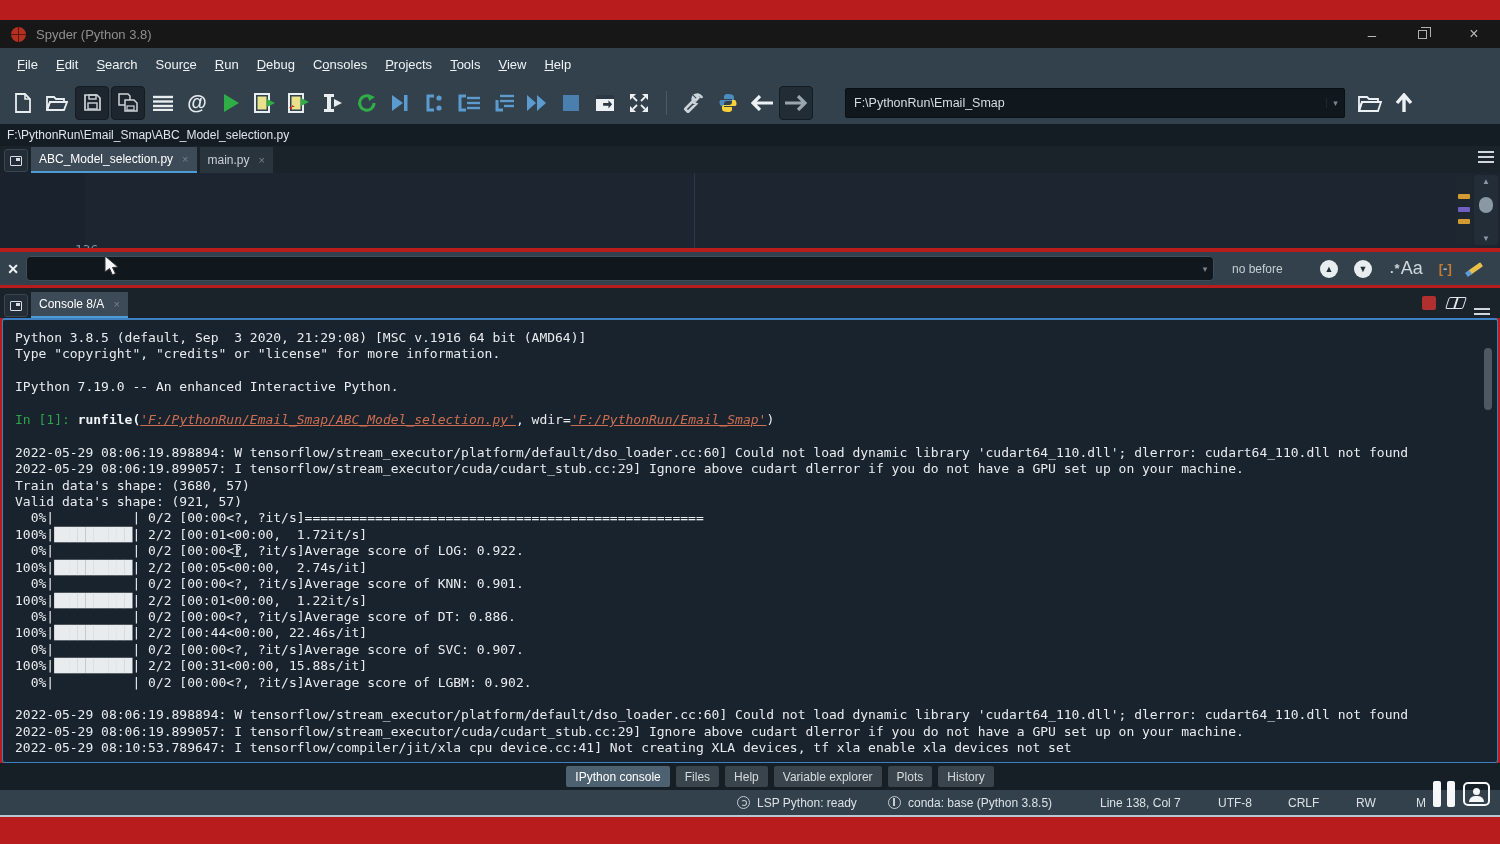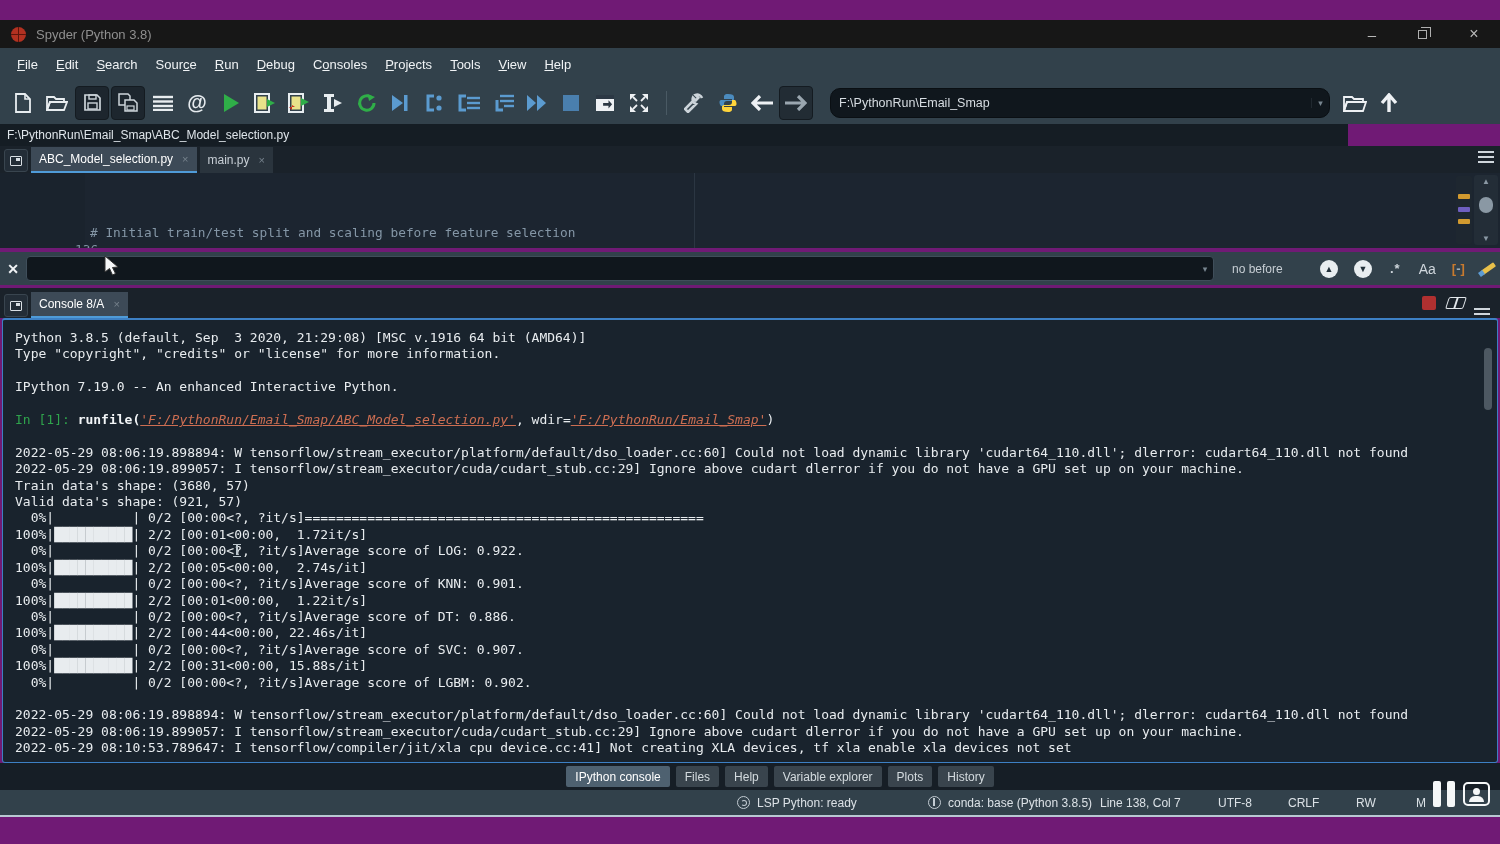--- a/index.html
+++ b/index.html
@@ -1,18 +1,18 @@
 <!DOCTYPE html>
 <html><head>
 <meta charset="utf-8">
 <style>
   * { margin:0; padding:0; box-sizing:border-box; }
   html,body { background:#000; }
   #root {
-    position:relative; width:1500px; height:844px; background:#701a75;
+    position:relative; width:1500px; height:844px; background:#b91c1c;
     font-family:"Liberation Sans", sans-serif; overflow:hidden;
     -webkit-font-smoothing:antialiased;
   }
   .abs { position:absolute; }
 
   
   #titlebar { left:0; top:20px; width:1500px; height:28px; background:#171717; display:flex; align-items:center; }
   #spyder-logo { width:15px; height:15px; border-radius:50%; background:#b23121; margin-left:11px; position:relative; overflow:hidden; }
   #spyder-logo:before { content:""; position:absolute; left:7px; top:0; width:1px; height:15px; background:#5c150c; }
   #spyder-logo:after { content:""; position:absolute; left:0; top:7px; width:15px; height:1px; background:#5c150c; }
@@ -29,26 +29,26 @@
   .menu-item { color:#f0f3f5; font-size:13px; padding:4px 9px; white-space:nowrap; }
   .menu-item u { text-decoration:underline; }
 
   
   #toolbar { left:0; top:81px; width:1500px; height:43px; background:#32414B; display:flex; align-items:center; padding-left:6px; }
   .tbtn { width:34px; height:34px; display:flex; align-items:center; justify-content:center; flex:0 0 auto; }
   .tbtn.boxed { background:#1d262e; border:1px solid #141b21; border-radius:4px; margin:0 1px; }
   .tbtn.pressed { background:#222c34; border:1px solid #141b21; border-radius:4px; }
   .tb-divider { width:1px; height:24px; background:#4a5a64; margin:0 10px; flex:0 0 auto; }
   .at-glyph { color:#e6ebef; font-size:20px; font-weight:bold; }
-  #path-combo { margin-left:17px; width:500px; height:30px; background:#10171d; border:1px solid #0a0f13; border-radius:10px; display:flex; align-items:center; flex:0 0 auto; }
+  #path-combo { margin-left:32px; width:500px; height:30px; background:#10171d; border:1px solid #0a0f13; border-radius:2px; display:flex; align-items:center; flex:0 0 auto; }
   #path-combo .pc-text { color:#d7dde2; font-size:12.5px; padding-left:8px; flex:1; }
   #path-combo .pc-caret { width:18px; color:#77858f; font-size:9px; text-align:center; border-left:1px solid #20282f; }
 
   
-  #crumbbar { left:0; top:124px; width:1348px; height:22px; background:#151d24; display:flex; align-items:center; }
+  #crumbbar { left:0; top:124px; width:1500px; height:22px; background:#151d24; display:flex; align-items:center; }
   #crumb-text { color:#dfe5ea; font-size:12px; padding-left:7px; }
 
   
   #edittabs { left:0; top:146px; width:1500px; height:27px; background:#1a222a; display:flex; align-items:flex-end; }
   .browse-btn { width:24px; height:23px; margin:0 3px 1px 4px; background:#232d37; border:1px solid #39454f; border-radius:3px; display:flex; align-items:center; justify-content:center; }
   .browse-glyph { width:12px; height:10px; border:1.5px solid #d8dee3; border-radius:1px; position:relative; }
   .browse-glyph:before { content:""; position:absolute; right:1px; top:1px; width:4px; height:3px; background:#d8dee3; }
   .etab { height:26px; display:flex; align-items:center; padding:0 8px; font-size:12px; color:#c8cfd6; background:#2a343d; margin-right:3px; }
   .etab.active { background:#3d4a57; color:#ffffff; border-bottom:2px solid #4f9bd8; }
   .etab .tab-close { color:#76828c; margin-left:9px; font-size:11px; }
@@ -72,21 +72,21 @@
 
   
   #findbar { left:0; top:252px; width:1500px; height:33px; background:#32414B; display:flex; align-items:center; }
   #find-close { color:#f2f5f7; font-size:14px; font-weight:bold; width:26px; text-align:center; }
   #find-input-wrap { width:1188px; height:25px; background:#10171d; border:1px solid #3f4e5a; border-radius:4px; display:flex; align-items:center; }
   #find-input { flex:1; background:transparent; border:none; outline:none; color:#e5eaee; font-size:12.5px; padding:0 8px; font-family:"Liberation Sans",sans-serif; }
   #find-input-caret { width:16px; color:#77858f; font-size:9px; text-align:center; }
   #find-status { color:#c7ced4; font-size:12px; margin-left:18px; width:72px; }
   .find-circle { width:18px; height:18px; border-radius:50%; background:#e8edf0; color:#22303a; font-size:9px; display:flex; align-items:center; justify-content:center; margin-left:16px; }
   #find-regex { color:#cfd6dc; font-size:13px; font-weight:bold; margin-left:18px; letter-spacing:1px; }
-  #find-case { color:#cfd6dc; font-size:14px; margin-left:18px; }
+  #find-case { color:#cfd6dc; font-size:18px; }
   #find-words { font-size:13px; font-weight:bold; margin-left:16px; color:#c87a2e; }
   #find-words span { color:#9fb0bd; }
   #find-highlight { margin-left:14px; width:17px; height:17px; position:relative; }
   #find-highlight .pen { position:absolute; left:2px; top:6px; width:15px; height:5px; background:#e8c04a; transform:rotate(-35deg); border-radius:1px; }
   #find-highlight .tip { position:absolute; left:0px; top:11px; width:5px; height:5px; background:#5d9bd3; transform:rotate(-35deg); }
 
   
   #consoletabs { left:0; top:288px; width:1500px; height:30px; background:#1a222a; display:flex; align-items:flex-end; }
   #console-stop { position:absolute; left:1422px; top:296px; width:14px; height:14px; background:#b03030; border-radius:2px; }
   #console-eraser { position:absolute; left:1447px; top:297px; width:18px; height:12px; border:1.5px solid #e2e7eb; border-radius:2px; transform:skewX(-18deg); background:#1a222a; }
@@ -352,21 +352,20 @@
       <span>main.py</span>
       <span class="tab-close">×</span>
     </div>
   </div>
   <div id="editor-menu-btn" class="hamburger abs"></div>
 
   <div id="editor" class="abs">
     <div id="gutter-bg"></div>
     <div class="crow">
       <span class="num">136</span>
-      <span class="code comment"># Initial train/test split and scaling before feature selection</span>
     </div>
     
     
     
   </div>
   <div id="ruler" class="abs"></div>
   <div id="edit-marks" class="abs">
     <div class="mark" style="top:18px;background:#d29a2f"></div>
     <div class="mark" style="top:31px;background:#6f5fc0"></div>
     <div class="mark" style="top:43px;background:#d29a2f"></div>
@@ -424,21 +423,21 @@
       <div class="ptab">Variable explorer</div>
       <div class="ptab">Plots</div>
       <div class="ptab">History</div>
     </div>
 
   <div id="statusbar" class="abs">
     <div class="sb-item" style="left:737px">
       <div class="sb-icon lsp"></div>
       <span>LSP Python: ready</span>
     </div>
-    <div class="sb-item" style="left:928px">
+    <div class="sb-item" style="left:888px">
       <div class="sb-icon conda"></div>
       <span>conda: base (Python 3.8.5)</span>
     </div>
     <div class="sb-item" style="left:1100px">
         <span>Line 138, Col 7</span>
       </div>
     <div class="sb-item" style="left:1218px">
         <span>UTF-8</span>
       </div>
     <div class="sb-item" style="left:1288px">

